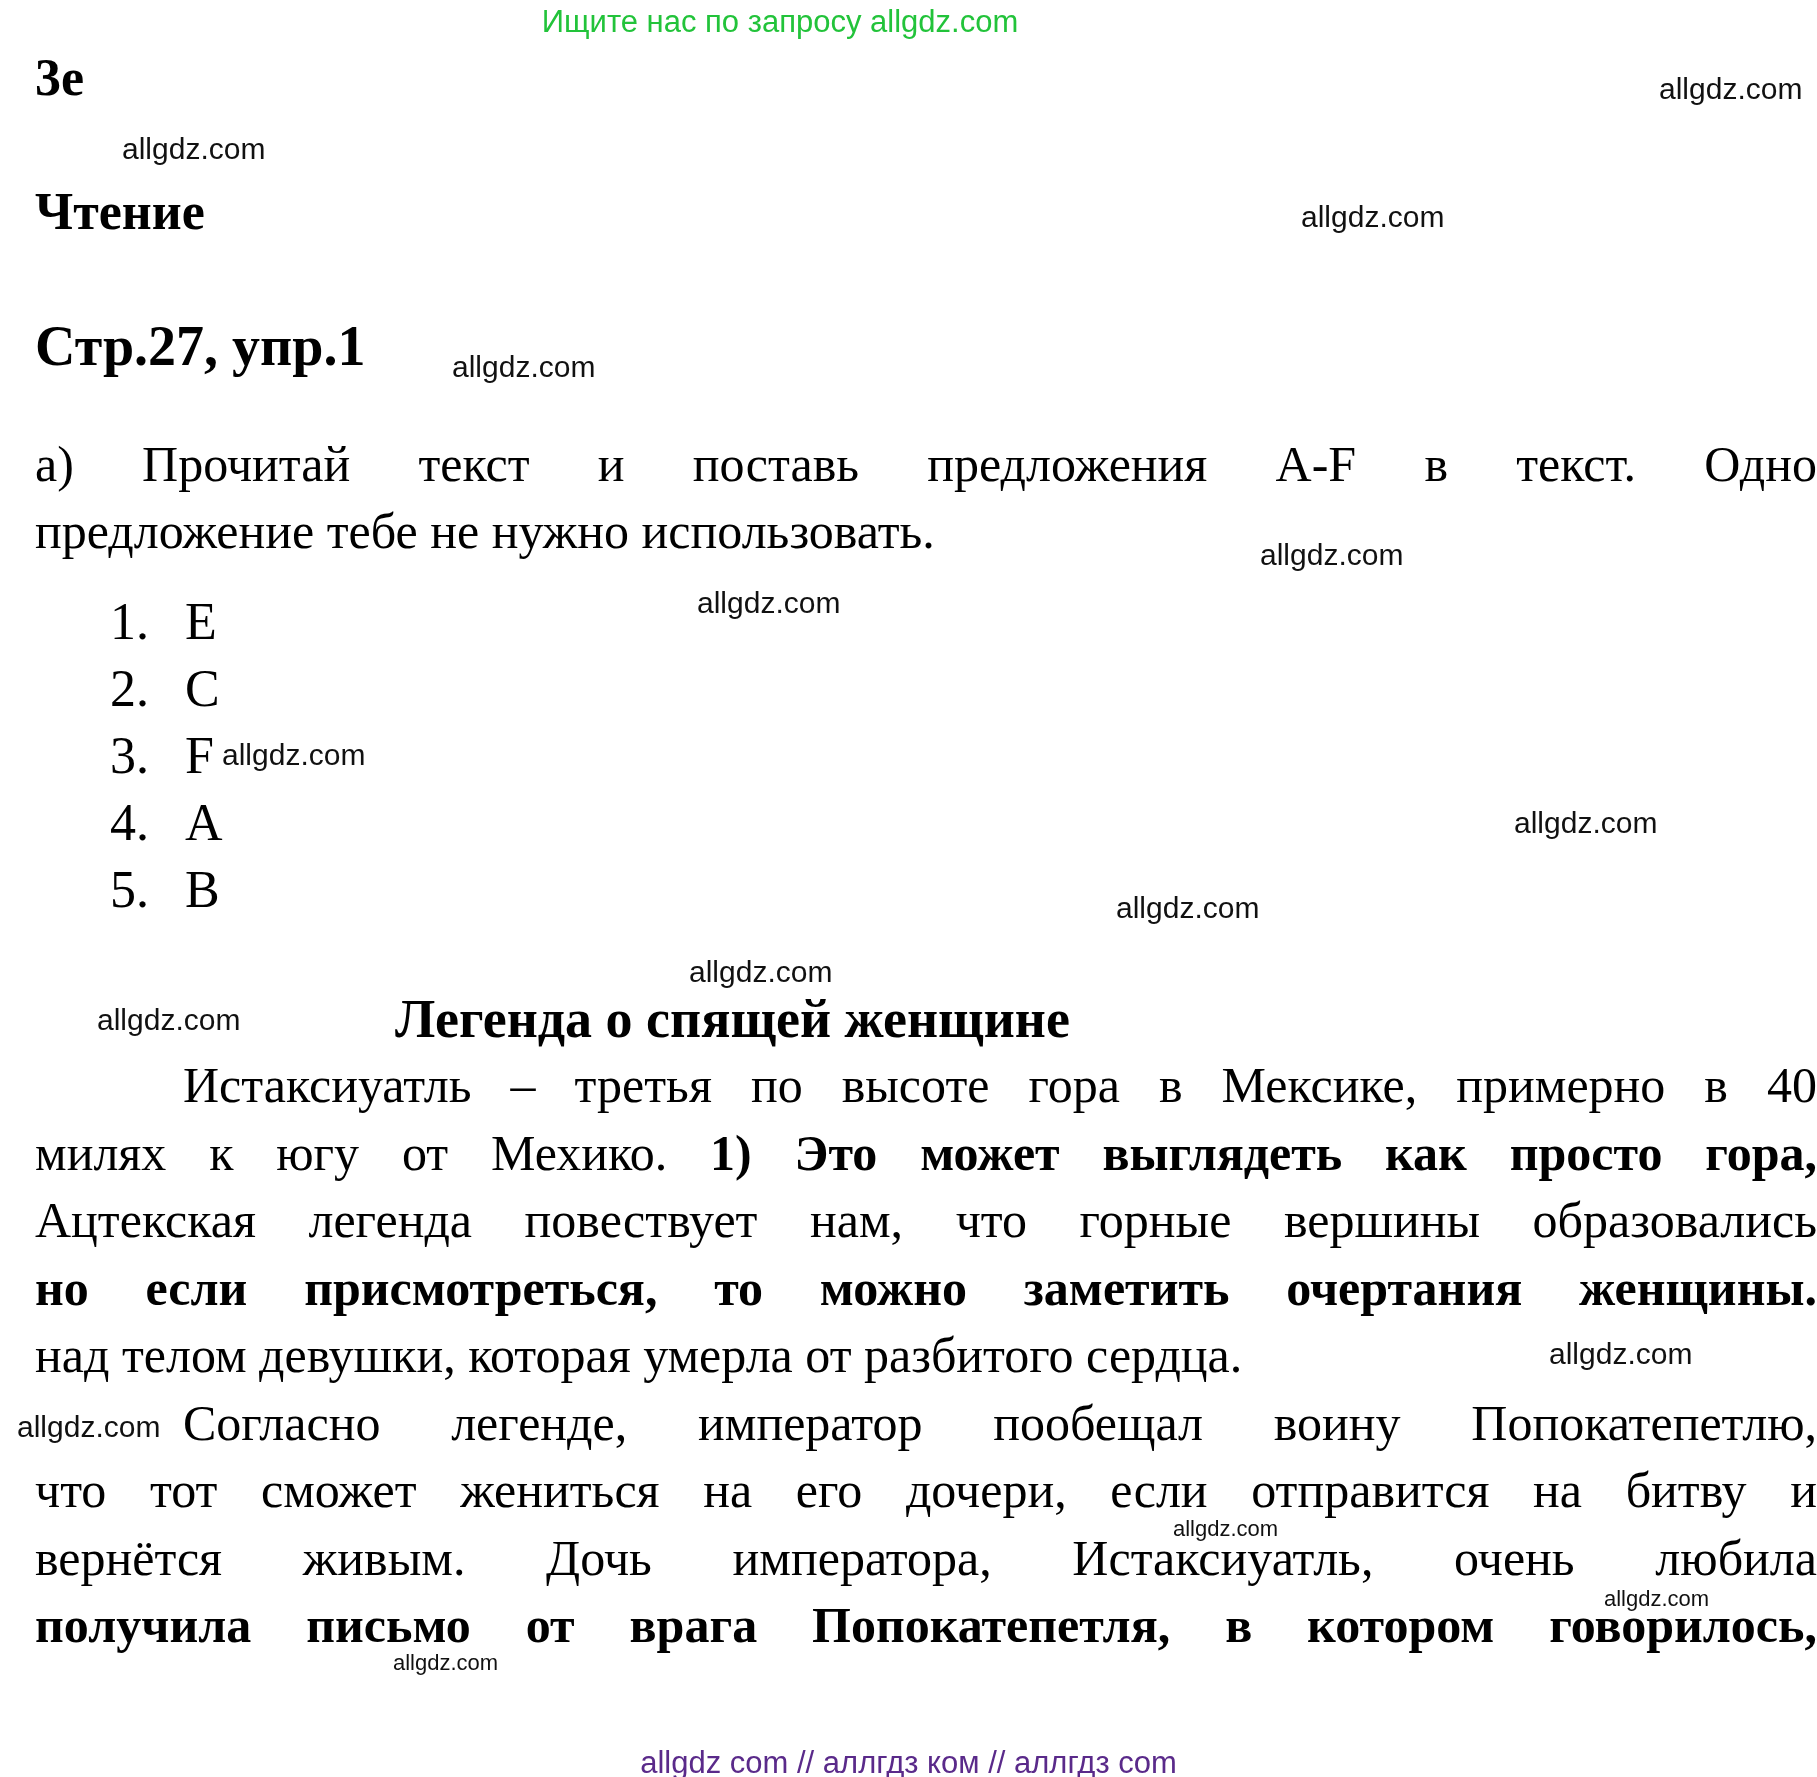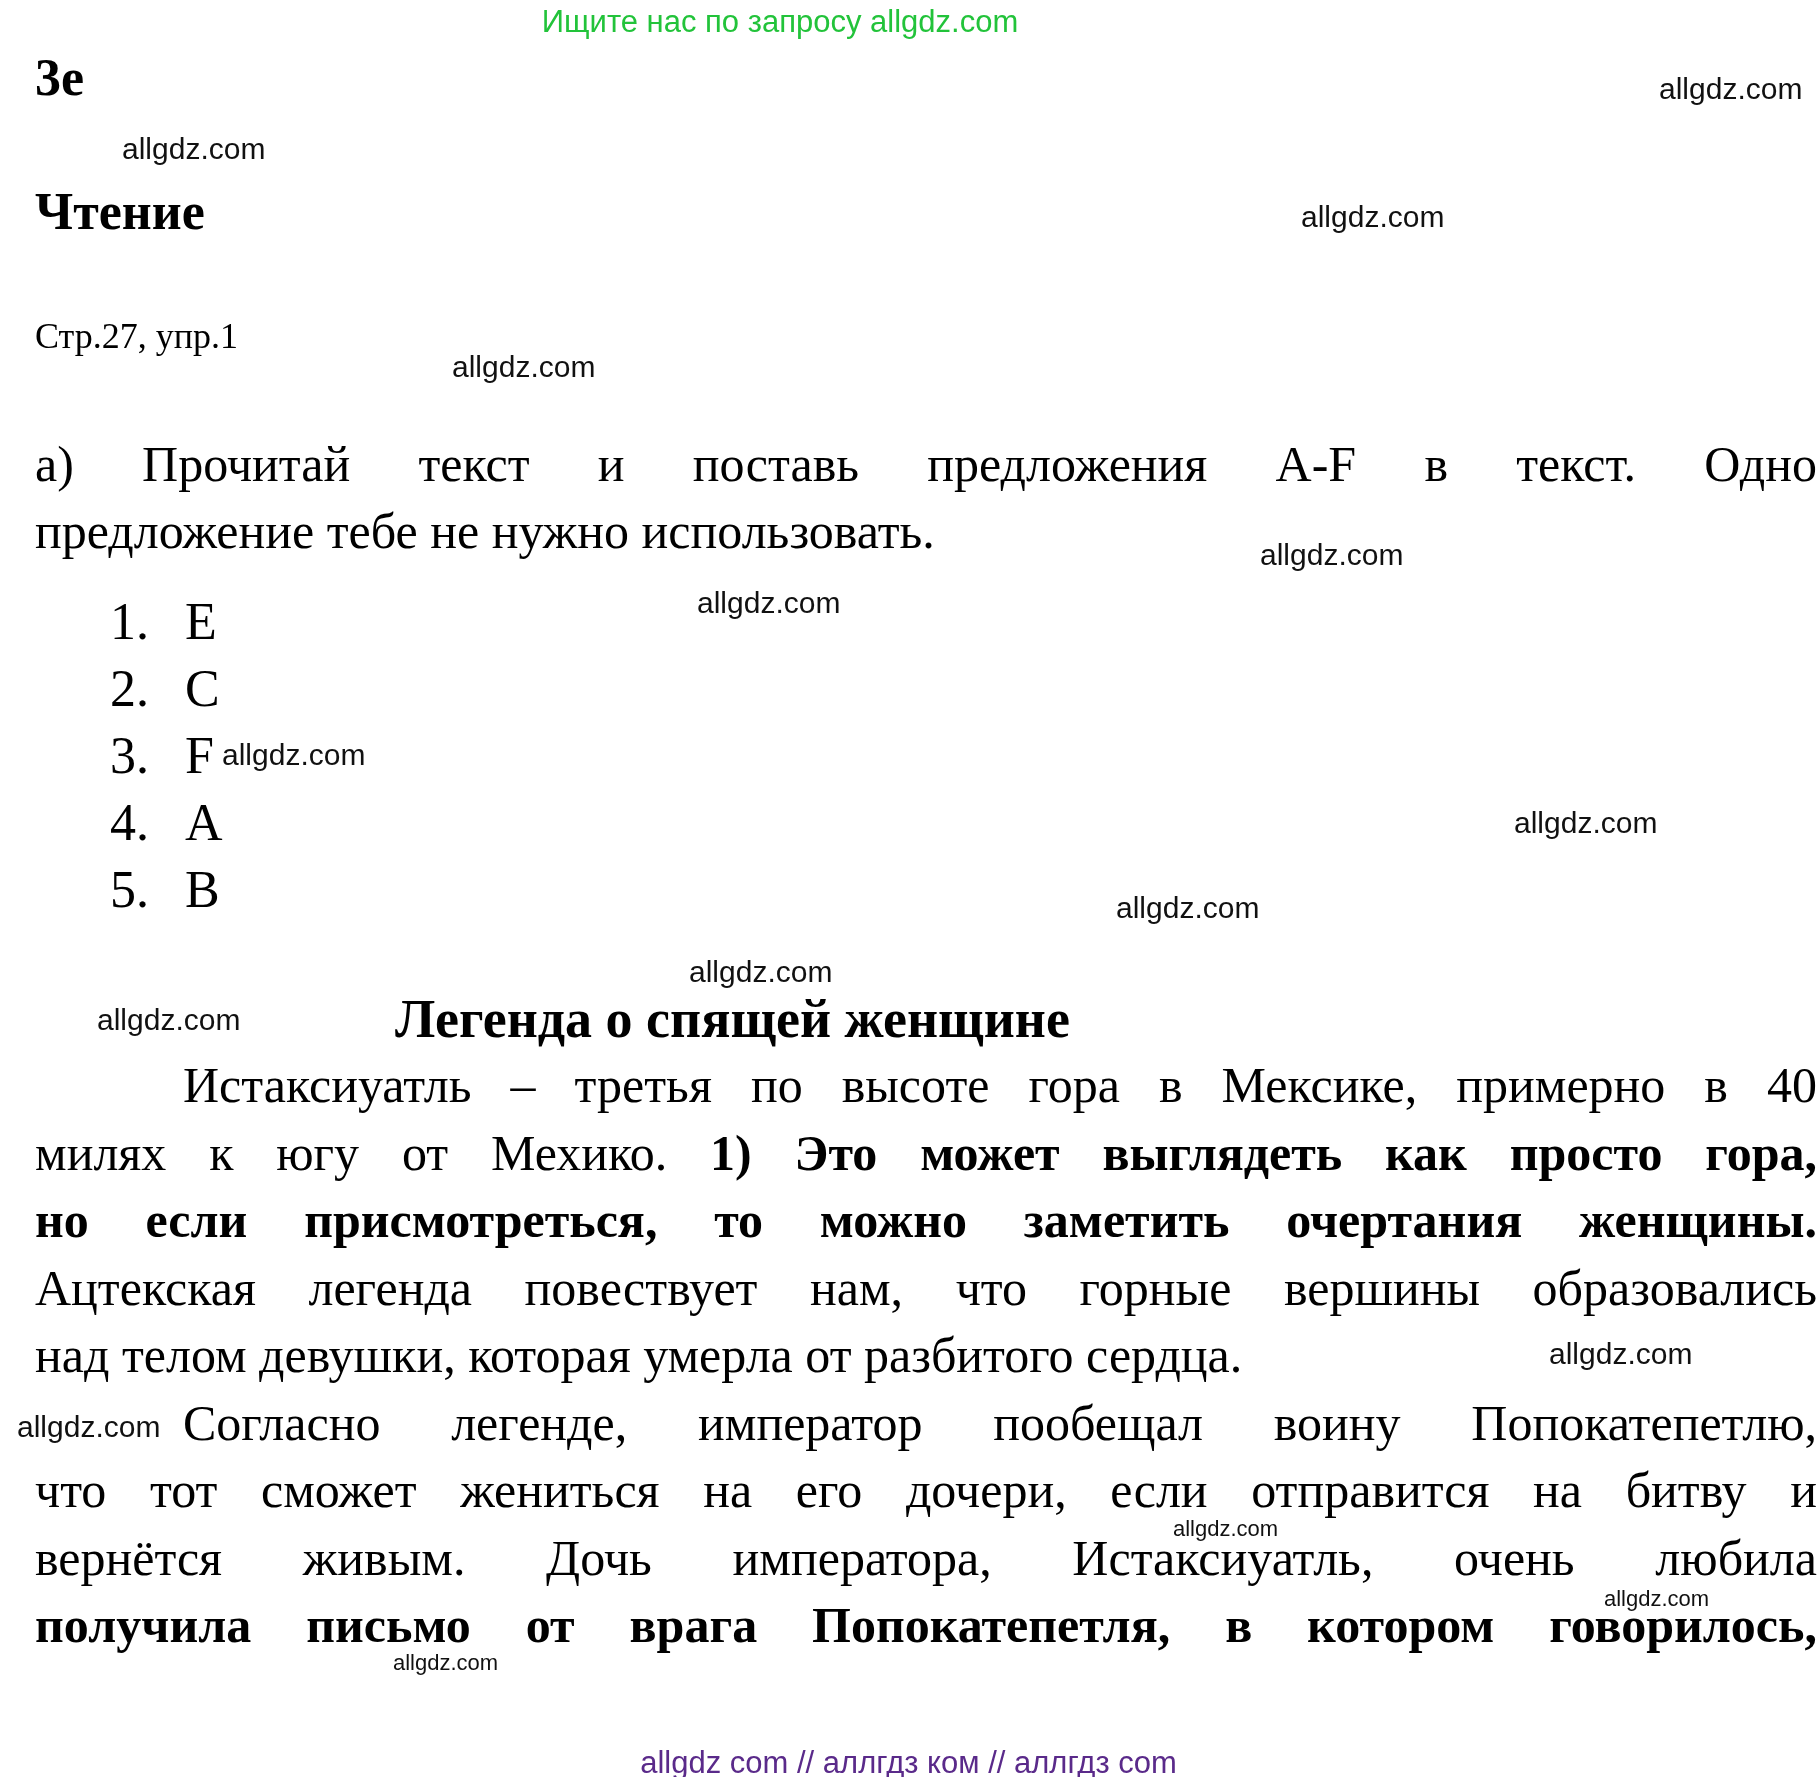--- a/index.html
+++ b/index.html
@@ -3,21 +3,21 @@
 <meta charset="utf-8">
 <style>
   html, body { margin:0; padding:0; background:#ffffff; }
   body { width:1817px; height:1777px; position:relative; overflow:hidden; font-family:"Liberation Serif", serif; color:#000; }
   .abs { position:absolute; white-space:nowrap; }
   .wm { position:absolute; font-family:"Liberation Sans", sans-serif; font-size:30px; color:#111; white-space:nowrap; line-height:1; }
   .wm-small { font-size:22px; }
   .top-banner { position:absolute; top:4px; left:0; width:1560px; text-align:center; font-family:"Liberation Sans", sans-serif; font-size:31px; color:#22c33a; }
   .footer { position:absolute; top:1745px; left:0; width:1817px; text-align:center; font-family:"Liberation Sans", sans-serif; font-size:31px; color:#5a2a8a; }
   .h-section { font-weight:bold; font-size:52px; line-height:1; }
-  .h-page { font-weight:normal; font-size:36px; line-height:1; }
+  .h-page { font-weight:bold; font-size:56px; line-height:1; }
   .task { position:absolute; left:35px; width:1782px; font-size:50px; line-height:67px; text-align:justify;margin-top:48px; }
   .task .line1 { display:block; text-align:justify; text-align-last:justify; }
   .answers { position:absolute; left:110px; top:588px; margin:0; padding:0; list-style:none; font-size:52px; line-height:67px; }
   .answers li { display:flex; }
   .answers .num { width:75px; }
   .title { position:absolute; top:988px; left:0; width:1465px; text-align:center; font-weight:bold; font-size:54px; }
   .story { position:absolute; left:35px; top:1052px; width:1782px; font-size:50px; line-height:67.5px; }
   .story .jl { display:block; text-align:justify; text-align-last:justify; }
   .story b { font-weight:bold; }
   .indent { padding-left:148px; }
@@ -57,22 +57,22 @@
       <span class="num">5.</span>
       <span>B</span>
     </li>
 </ul>
 
 <div class="title">Легенда о спящей женщине</div>
 
 <div class="story">
   <span class="jl indent">Истаксиуатль – третья по высоте гора в Мексике, примерно в 40</span>
   <span class="jl"><span>милях к югу от Мехико. </span><b>1) Это может выглядеть как просто гора,</b></span>
+  <span class="jl">Ацтекская легенда повествует нам, что горные вершины образовались</span>
   <span class="jl"><b>но если присмотреться, то можно заметить очертания женщины.</b></span>
-  <span class="jl">Ацтекская легенда повествует нам, что горные вершины образовались</span>
   <span style="display:block;">над телом девушки, которая умерла от разбитого сердца.</span>
   <span class="jl indent">Согласно легенде, император пообещал воину Попокатепетлю,</span>
   <span class="jl">что тот сможет жениться на его дочери, если отправится на битву и</span>
   <span class="jl">вернётся живым. Дочь императора, Истаксиуатль, очень любила</span>
   <span class="jl"><b>получила письмо от врага Попокатепетля, в котором говорилось,</b></span>
 </div>
 
 <div class="wm" style="left:1659px; top:74px;">allgdz.com</div>
 <div class="wm" style="left:122px; top:134px;">allgdz.com</div>
 <div class="wm" style="left:1301px; top:202px;">allgdz.com</div>

